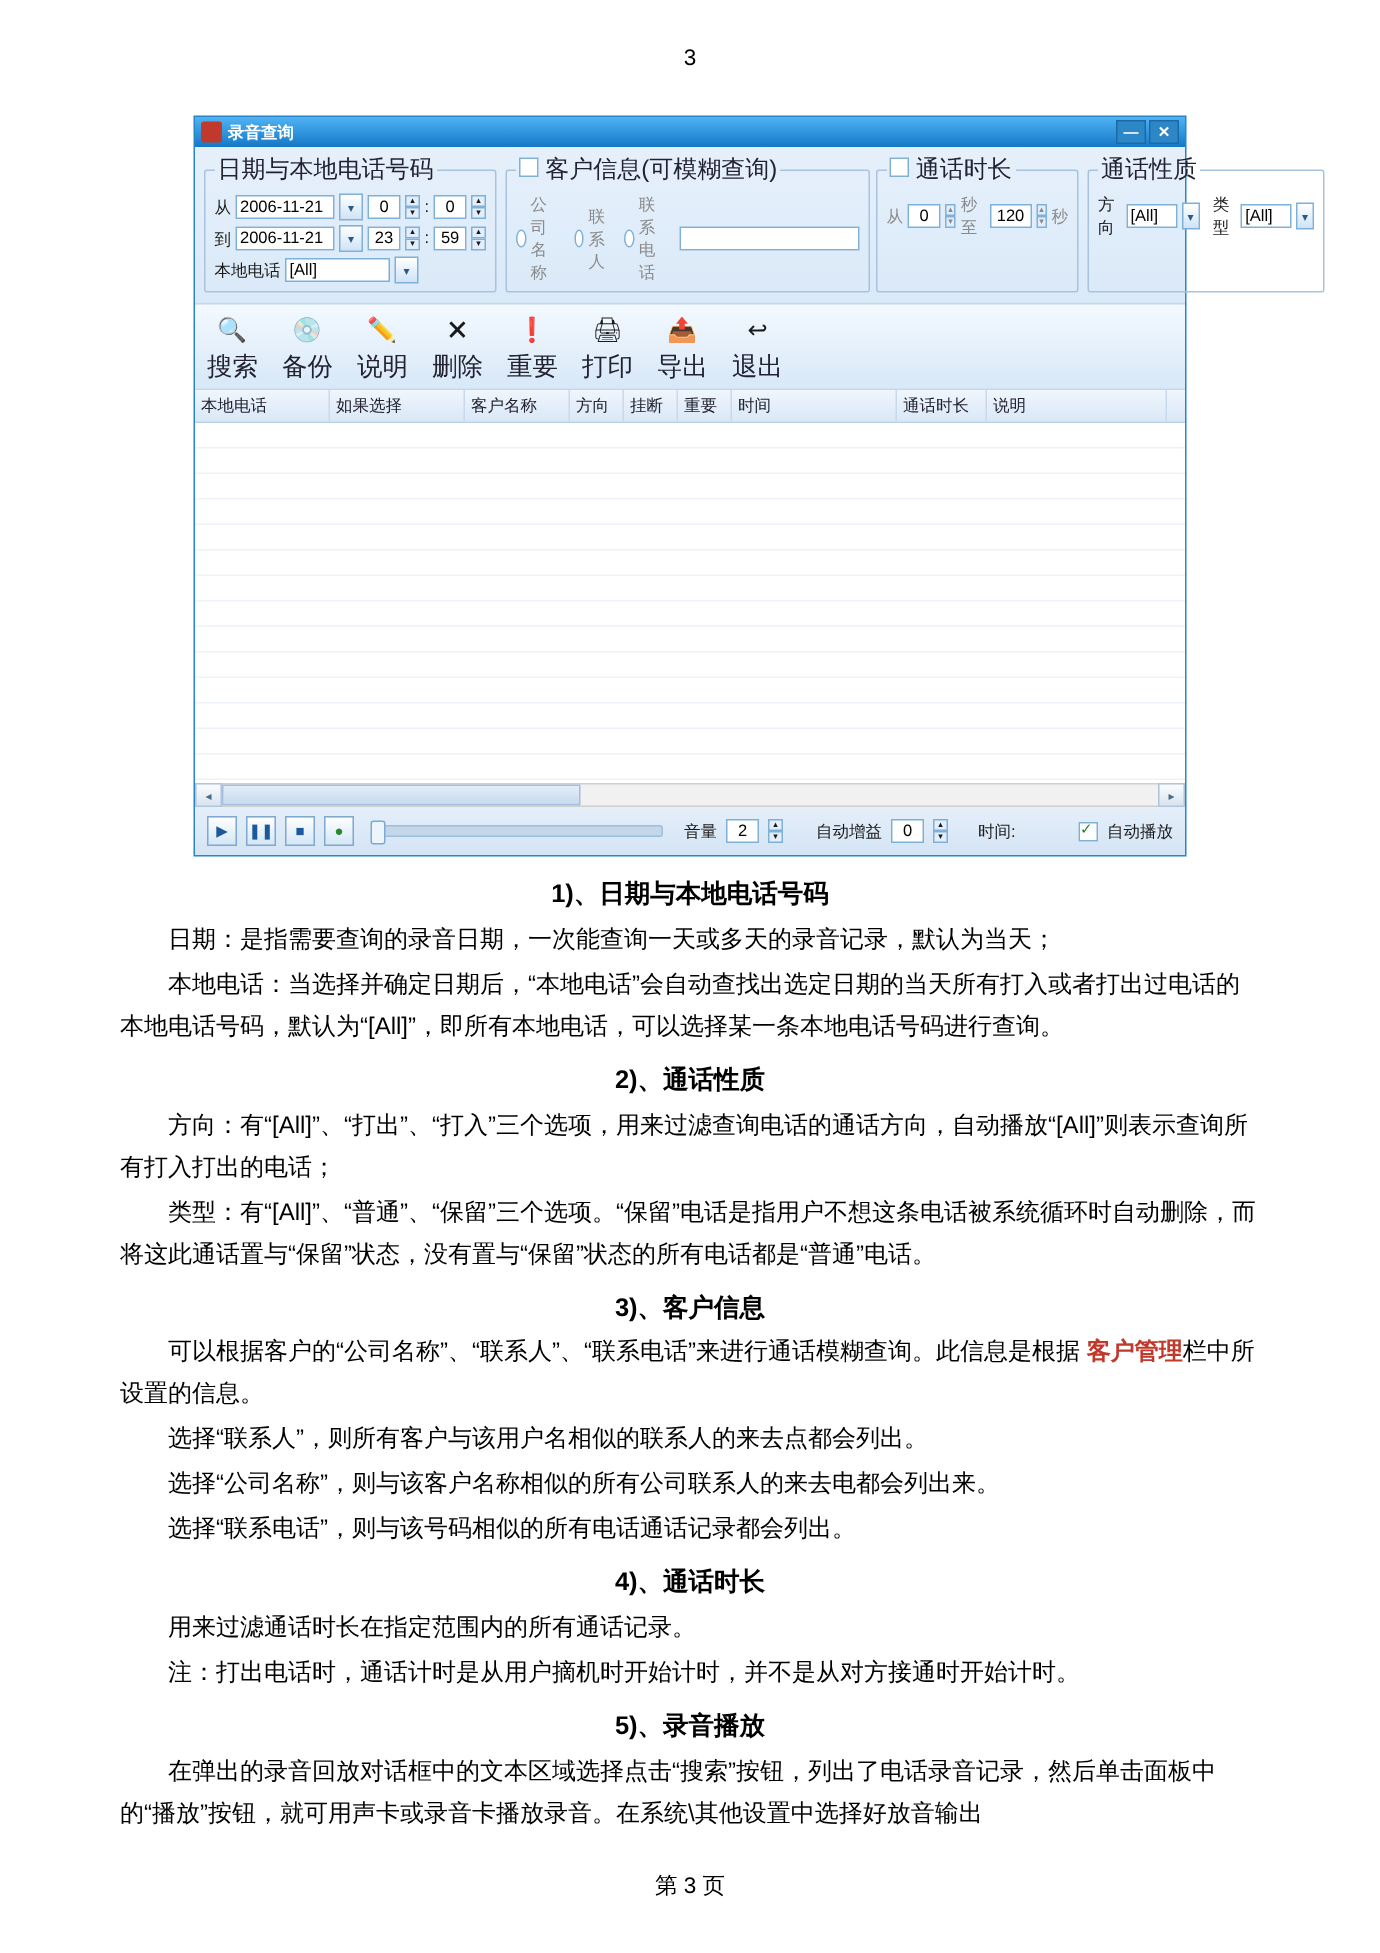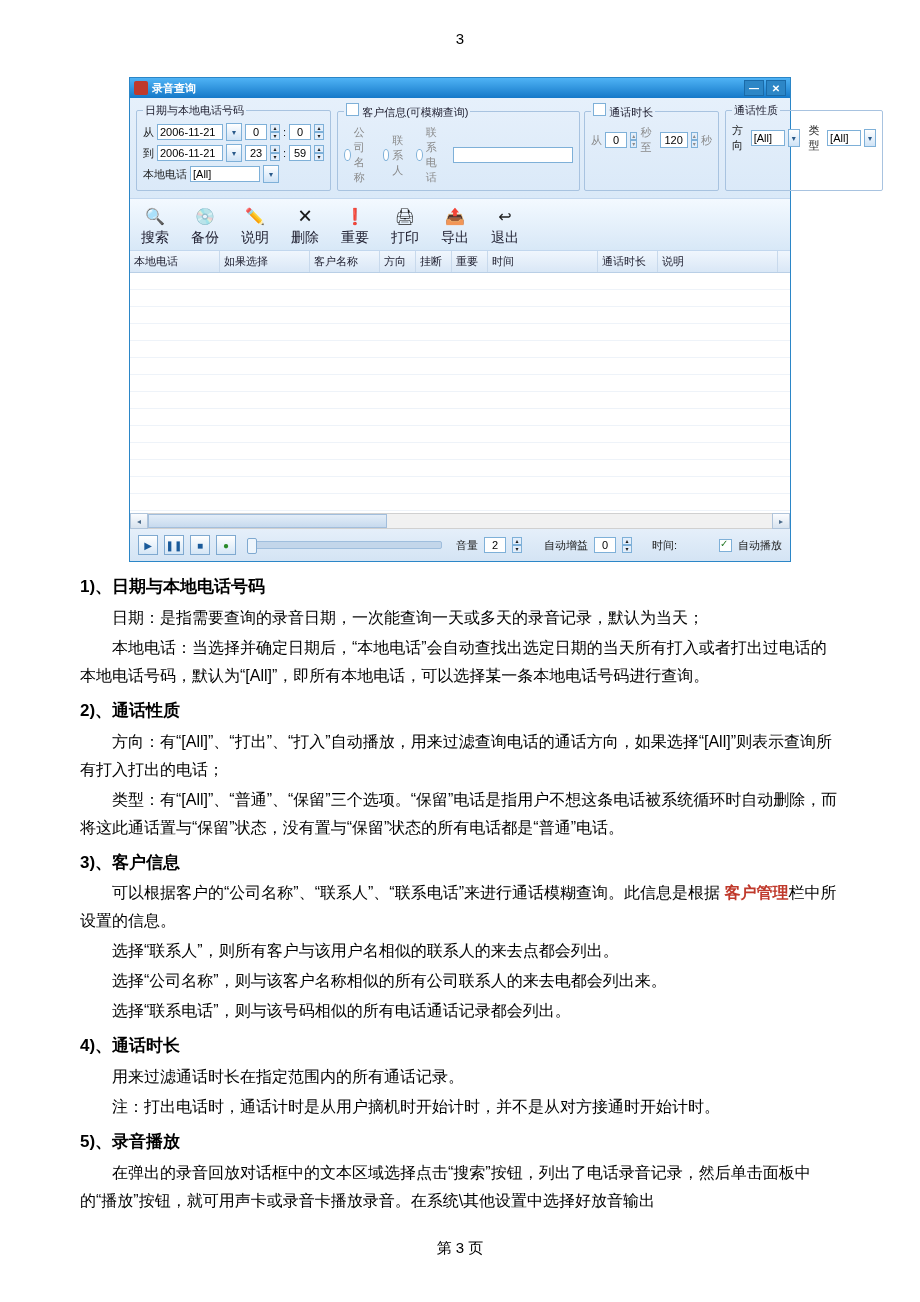--- a/index.html
+++ b/index.html
@@ -5,50 +5,50 @@
   body { margin:0; background:#fff; font-family:"SimSun","Microsoft YaHei",sans-serif; color:#000; }
   .page { width:920px; margin:0 auto; background:#fff; padding:30px 0 40px 0; box-sizing:border-box; position:relative; }
   .header-num { text-align:center; font-size:15px; margin-bottom:30px; }
   .app { width:660px; margin:0 auto 10px auto; border:1px solid #2b86c7; background:#eef5fc; font-family:"Tahoma","SimSun",sans-serif; font-size:11px; color:#1a1a1a; }
   .titlebar { height:20px; background:linear-gradient(to bottom,#4fb3f5,#1578c8); display:flex; align-items:center; color:#fff; font-weight:bold; padding:0 4px; }
   .titlebar .icon-app { width:14px; height:14px; background:#c0392b; border-radius:2px; margin-right:4px; display:inline-block; }
   .titlebar .spacer { flex:1; }
   .win-btn { width:18px; height:14px; background:#2d86c6; border:1px solid #1a6aa8; margin-left:2px; display:flex; align-items:center; justify-content:center; color:#fff; font-size:10px; cursor:pointer; }
   .filter-panel { background:linear-gradient(to bottom,#e6f0fb,#dae9f8); padding:5px 6px 7px 6px; display:flex; gap:6px; }
   fieldset.fgrp { border:1px solid #a8c3e0; border-radius:2px; margin:0; padding:2px 6px 5px 6px; }
-  fieldset.fgrp legend { font-size:11px; padding:0 2px; color:#223; }
+  fieldset.fgrp legend { font-size:16px; padding:0 2px; color:#223; }
   .row { display:flex; align-items:center; gap:3px; margin-top:3px; }
   .tbox { height:16px; border:1px solid #7eb0d8; background:#fff; font-size:11px; padding:0 2px; box-sizing:border-box; }
   .num { width:22px; text-align:center; }
   .date { width:66px; }
   .ddbtn { width:14px; height:16px; border:1px solid #7eb0d8; background:linear-gradient(to bottom,#fff,#cfe3f6); display:flex; align-items:center; justify-content:center; font-size:8px; color:#2a5a8a; cursor:pointer; }
   .spin { width:10px; height:16px; display:flex; flex-direction:column; }
   .spin div { flex:1; border:1px solid #7eb0d8; background:#e2eefb; font-size:6px; line-height:6px; text-align:center; cursor:pointer; }
   .chk { width:11px; height:11px; border:1px solid #7eb0d8; background:#fff; display:inline-block; position:relative; }
   .chk.checked:after { content:"✓"; color:#2a7a2a; font-size:10px; position:absolute; top:-2px; left:0; }
   .radio { width:10px; height:10px; border:1px solid #7eb0d8; border-radius:50%; background:#fff; display:inline-block; }
   .toolbar { background:linear-gradient(to bottom,#f3f9ff,#d8e8f7); padding:4px 4px 0 4px; display:flex; gap:8px; border-top:1px solid #c2d7ee; border-bottom:1px solid #c2d7ee; }
   .tbtn { display:flex; flex-direction:column; align-items:center; width:42px; padding:2px 0 3px 0; cursor:pointer; }
   .tbtn .ticon { width:22px; height:22px; display:flex; align-items:center; justify-content:center; font-size:16px; }
-  .tbtn .tlbl { font-size:14px; margin-top:2px; color:#223; }
+  .tbtn .tlbl { font-size:17px; margin-top:2px; color:#223; }
   .gridhead { display:flex; background:linear-gradient(to bottom,#f0f6fd,#d9e7f6); border-bottom:1px solid #b9cfe6; }
   .gridhead .th { font-size:11px; padding:3px 4px; border-right:1px solid #c8d9ec; color:#223; box-sizing:border-box; }
   .gridbody { height:240px; background:#fff; overflow:hidden; }
   .gridbody .tr { height:16px; border-bottom:1px solid #eef3f9; }
   .scrollbar-h { height:16px; background:#e8e8e8; display:flex; align-items:center; }
   .sbtn { width:16px; height:14px; background:linear-gradient(to bottom,#fbfcfe,#d8e3ef); border:1px solid #b0c4da; display:flex; align-items:center; justify-content:center; font-size:8px; color:#4a6a8a; cursor:pointer; }
   .strack { flex:1; height:14px; background:#f1f1f1; border-top:1px solid #d0d0d0; border-bottom:1px solid #d0d0d0; position:relative; }
   .sthumb { position:absolute; left:0; top:0; height:12px; width:38%; background:linear-gradient(to bottom,#e3edf8,#c7daee); border:1px solid #a2bedc; }
   .playbar { background:linear-gradient(to bottom,#e5effa,#d4e4f4); padding:6px 8px; display:flex; align-items:center; gap:6px; }
   .pbtn { width:18px; height:18px; border:1px solid #7fa9d0; background:linear-gradient(to bottom,#fff,#d5e6f6); display:flex; align-items:center; justify-content:center; color:#1a5a9a; font-size:10px; cursor:pointer; }
   .slider { flex:0 0 190px; height:6px; background:#c3d6ea; border:1px solid #9fbedd; position:relative; border-radius:2px; margin:0 8px; }
   .slider .handle { position:absolute; left:-4px; top:-4px; width:8px; height:14px; background:#edf5fc; border:1px solid #7fa9d0; border-radius:2px; }
   .doc { width:760px; margin:0 auto; font-size:16px; line-height:1.75; }
   .figlabel { text-align:center; font-size:15px; margin:6px 0 14px 0; }
-  .doc h3 { font-size:17px; font-weight:bold; margin:6px 0 2px 0; }
+  .doc h3 { font-size:17px; font-weight:bold; margin:6px 0 2px 0;text-align:center; }
   .doc p { margin:2px 0; text-indent:2em; }
   .red { color:#c0392b; font-weight:bold; }
   .footer { text-align:center; font-size:15px; margin-top:24px; }
   .grey { color:#8a8a8a; }
 </style>
 </head>
 <body>
 
 <div class="page">
   <div class="header-num">3</div>
@@ -262,21 +262,21 @@
     </div>
   </div>
 
 
   <div class="doc">
     <h3>1)、日期与本地电话号码</h3>
     <p>日期：是指需要查询的录音日期，一次能查询一天或多天的录音记录，默认为当天；</p>
     <p style="text-indent:2em">本地电话：当选择并确定日期后，“本地电话”会自动查找出选定日期的当天所有打入或者打出过电话的本地电话号码，默认为“[All]”，即所有本地电话，可以选择某一条本地电话号码进行查询。</p>
 
     <h3>2)、通话性质</h3>
-    <p>方向：有“[All]”、“打出”、“打入”自动播放，用来过滤查询电话的通话方向，如果选择“[All]”则表示查询所有打入打出的电话；</p>
+    <p>方向：有“[All]”、“打出”、“打入”三个选项，用来过滤查询电话的通话方向，自动播放“[All]”则表示查询所有打入打出的电话；</p>
     <p>类型：有“[All]”、“普通”、“保留”三个选项。“保留”电话是指用户不想这条电话被系统循环时自动删除，而将这此通话置与“保留”状态，没有置与“保留”状态的所有电话都是“普通”电话。</p>
 
     <h3>3)、客户信息</h3>
     <p>
       <span>可以根据客户的“公司名称”、“联系人”、“联系电话”来进行通话模糊查询。此信息是根据</span>
       <span class="red">客户管理</span><span>栏中所设置的信息。</span>
     </p>
     <p>选择“联系人”，则所有客户与该用户名相似的联系人的来去点都会列出。</p>
     <p>选择“公司名称”，则与该客户名称相似的所有公司联系人的来去电都会列出来。</p>
     <p>选择“联系电话”，则与该号码相似的所有电话通话记录都会列出。</p>

